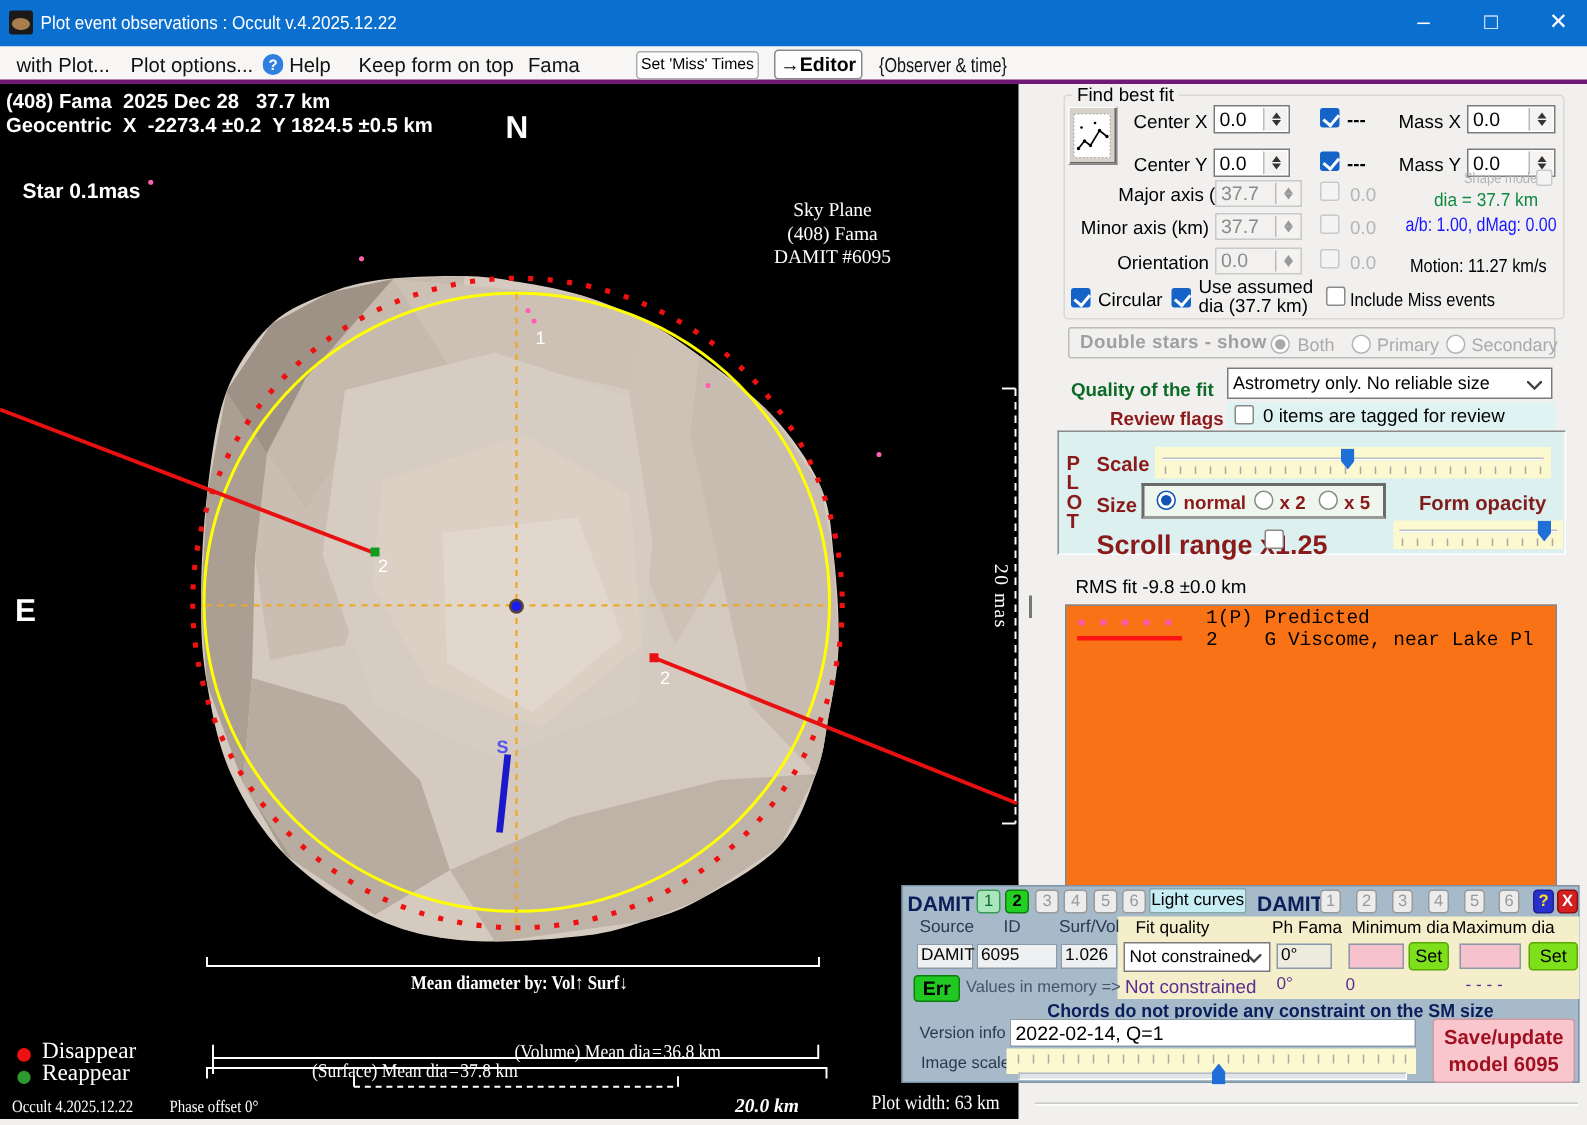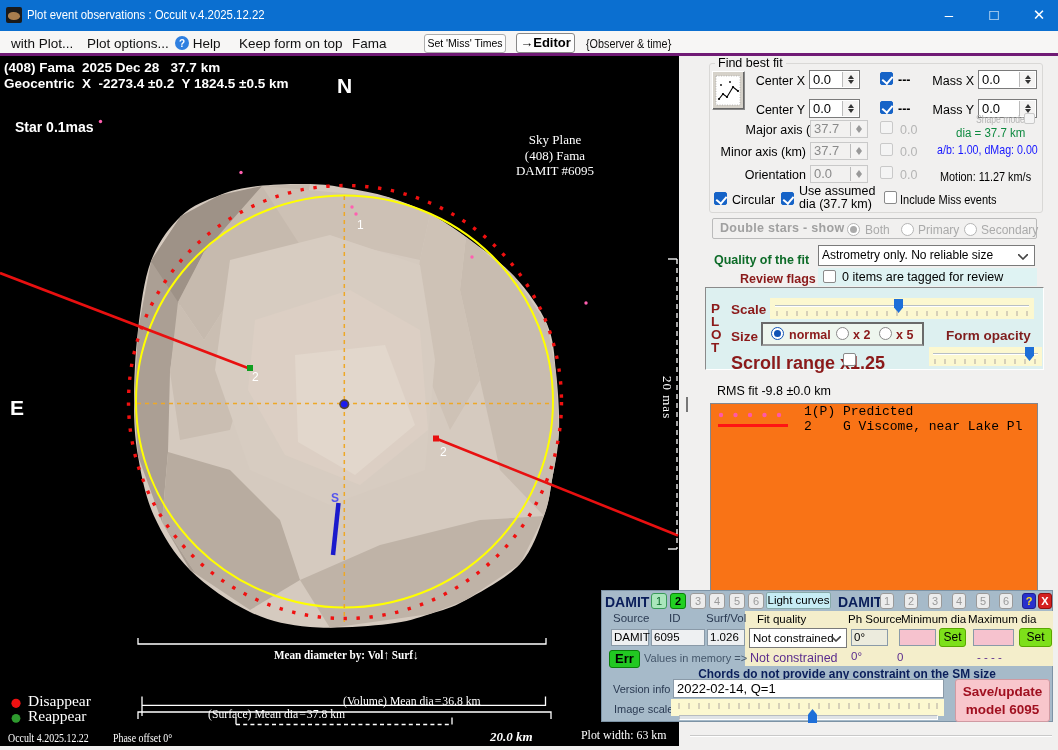--- a/index.html
+++ b/index.html
@@ -352,21 +352,21 @@
     <div class="dbtn" style="left:326px; top:2px; width:14px;">3</div>
     <div class="dbtn" style="left:350px; top:2px; width:14px;">4</div>
     <div class="dbtn" style="left:374px; top:2px; width:14px;">5</div>
     <div class="dbtn" style="left:397px; top:2px; width:14px;">6</div>
     <div class="dbtn" style="left:420px; top:2px; width:14px; background:#2830cc; border-color:#202090; color:#ffe020; font-weight:bold;">?</div>
     <div class="dbtn" style="left:436px; top:2px; width:14px; background:#d42020; border-color:#901010; color:#fff; font-weight:bold;">X</div>
     <div class="lab" style="left:11px; top:21px; color:#2a3a52;">Source</div>
     <div class="lab" style="left:67px; top:21px; color:#2a3a52;">ID</div>
     <div class="lab" style="left:104px; top:21px; color:#2a3a52;">Surf/Vol</div>
     <div class="lab" style="left:155px; top:22px;">Fit quality</div>
-    <div class="lab" style="left:246px; top:22px;">Ph Source</div>
+    <div class="lab" style="left:246px; top:22px;">Ph Fama</div>
     <div class="lab" style="left:299px; top:22px;">Minimum dia</div>
     <div class="lab" style="left:366px; top:22px;">Maximum dia</div>
     <div class="pinp" style="left:9px; top:38px; width:38px; height:17px; line-height:15px;">DAMIT</div>
     <div class="pinp" style="left:49px; top:38px; width:54px; height:17px; line-height:15px;">6095</div>
     <div class="pinp" style="left:105px; top:38px; width:38px; height:17px; line-height:15px;">1.026</div>
     <div class="inp" style="left:147px; top:37px; width:98px; height:20px; line-height:18px; font-size:11.5px;">Not constrained
       <svg width="10" height="6" style="position:absolute; right:5px; top:7px;">
           <polyline points="0,0 5,5 10,0" fill="none" stroke="#444" stroke-width="1.6"></polyline>
         </svg>
     </div>

